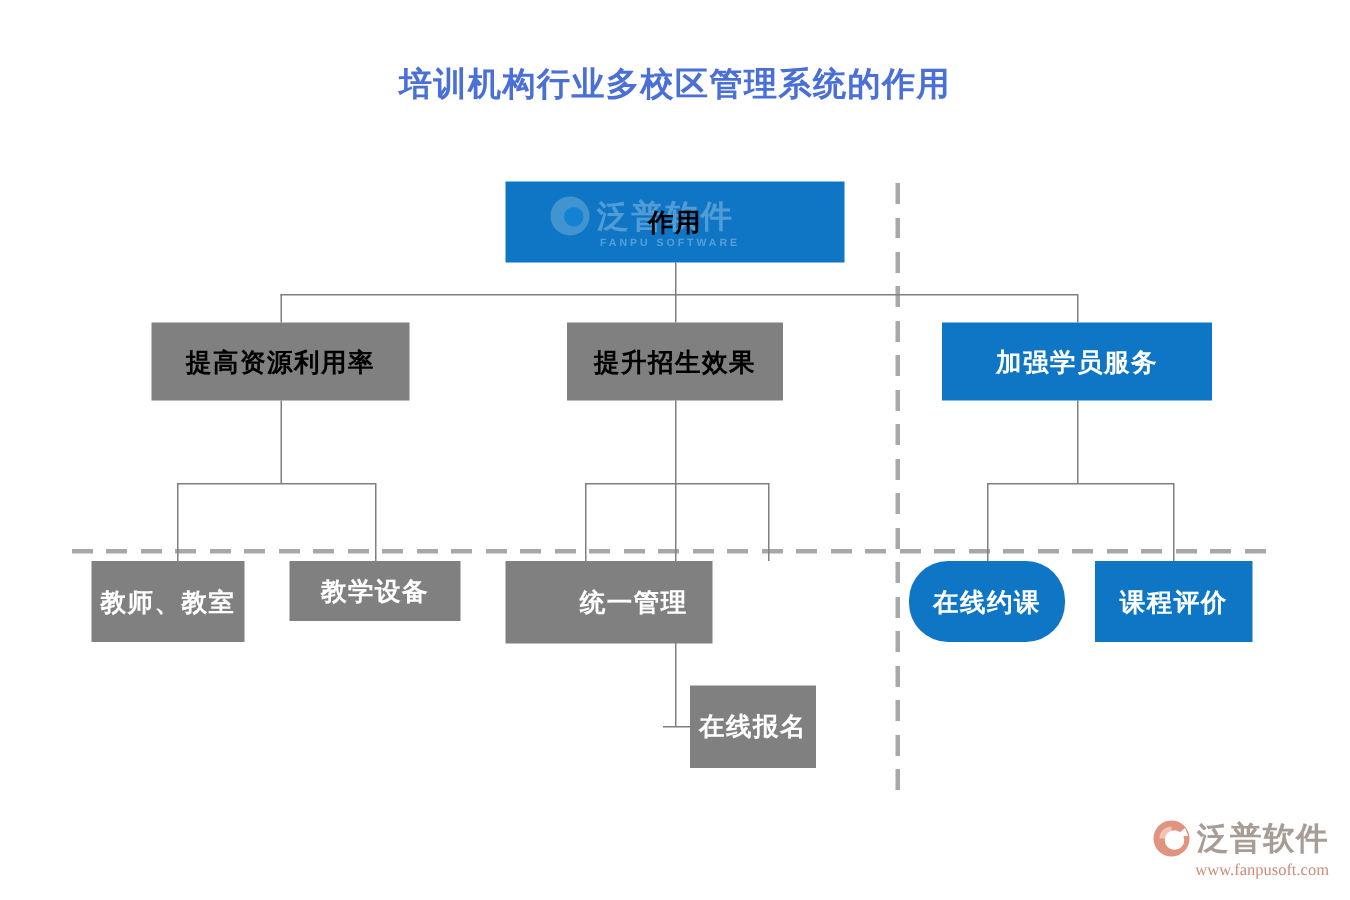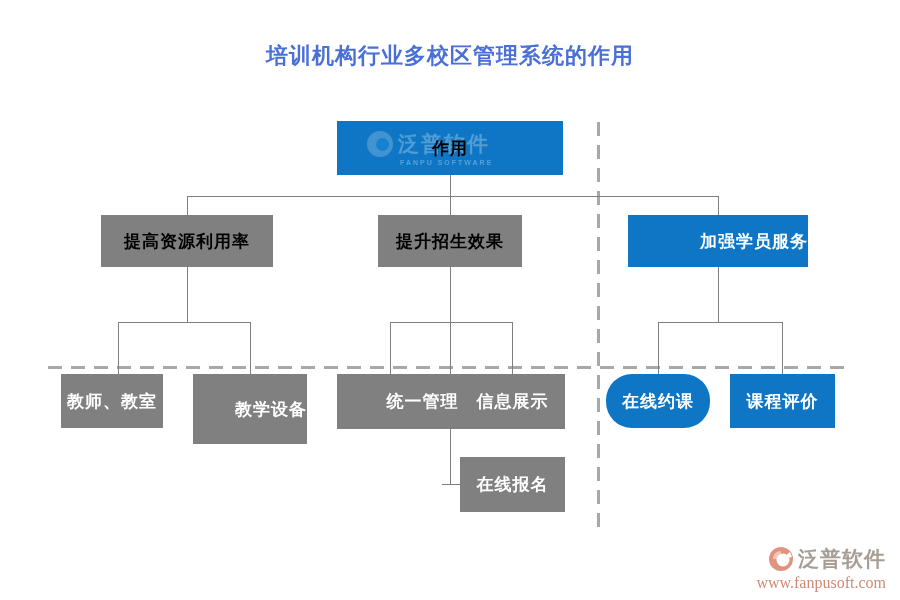--- a/index.html
+++ b/index.html
@@ -30,21 +30,21 @@
              border-radius:50%;background:#1581d2;}
   .wm-text{font-size:21px;font-weight:bold;color:rgba(255,255,255,0.28);letter-spacing:2px;}
   .wm-sub{font-size:7px;font-weight:bold;color:rgba(255,255,255,0.30);
           letter-spacing:2px;margin-left:33px;margin-top:1px;}
   .root-label{position:relative;z-index:2;}
   
   .footer{position:absolute;right:14px;top:545px;width:160px;}
   .f-row{display:flex;align-items:center;justify-content:flex-end;gap:4px;}
   .f-brand{font-size:21px;font-weight:bold;color:#a79d94;letter-spacing:1px;
            font-family:"Liberation Serif","DejaVu Serif",serif;}
-  .f-url{text-align:right;font-size:16px;color:#d08a77;margin-top:1px;
+  .f-url{text-align:right;font-size:11px;color:#d08a77;margin-top:1px;
          text-decoration:none;display:block;font-family:"Liberation Serif","DejaVu Serif",serif;}
 </style>
 </head>
 <body>
 
 <div id="stage">
 
   <div class="title">培训机构行业多校区管理系统的作用</div>
 
   <div class="dash-v" style="left:597px;top:122px;height:406px;"></div>
@@ -82,44 +82,41 @@
     </div>
     <span class="root-label">作用</span>
   </div>
 
   <div class="node gray txt-black" style="left:101px;top:215px;width:172px;height:52px;">
     <span>提高资源利用率</span>
   </div>
   <div class="node gray txt-black" style="left:378px;top:215px;width:144px;height:52px;">
     <span>提升招生效果</span>
   </div>
-  <div class="node blue txt-white" style="left:628px;top:215px;width:180px;height:52px;justify-content:flex-end;">
+  <div class="node blue txt-white" style="left:628px;top:215px;width:180px;height:52px;">
     <span>加强学员服务</span>
   </div>
 
   <div class="node gray txt-white" style="left:61px;top:374px;width:102px;height:54px;">
     <span>教师、教室</span>
   </div>
-  <div class="node gray txt-white" style="left:193px;top:374px;width:114px;height:70px;justify-content:flex-end;">
+  <div class="node gray txt-white" style="left:193px;top:374px;width:114px;height:40px;">
     <span>教学设备</span>
   </div>
   <div class="node gray txt-white" style="left:337px;top:374px;width:105px;height:55px;padding-left:33px;">
     <span>统一管理</span>
-  </div>
-  <div class="node gray txt-white" style="left:460px;top:374px;width:105px;height:55px;">
-    <span>信息展示</span>
   </div>
   <div class="node blue txt-white" style="left:606px;top:374px;width:104px;height:54px;border-radius:26px;">
     <span>在线约课</span>
   </div>
   <div class="node blue txt-white" style="left:730px;top:374px;width:105px;height:54px;justify-content:center;">
     <span>课程评价</span>
   </div>
 
-  <div class="node gray txt-white" style="left:460px;top:457px;width:105px;height:55px;">
+  <div class="node gray txt-white" style="left:460px;top:457px;width:84px;height:55px;">
     <span>在线报名</span>
   </div>
 
   <div class="footer">
     <div class="f-row">
       <svg width="26" height="26" viewBox="0 0 26 26">
         <circle cx="13" cy="13" r="12" fill="#e09480"></circle>
         <path d="M13 5 A 8 8 0 0 0 5 13 L 13 13 Z" fill="#f3c4b4"></path>
         <circle cx="15" cy="14" r="6.5" fill="#ffffff"></circle>
         <path d="M22 6 L 14 13 L 24 11 Z" fill="#ffffff"></path>

